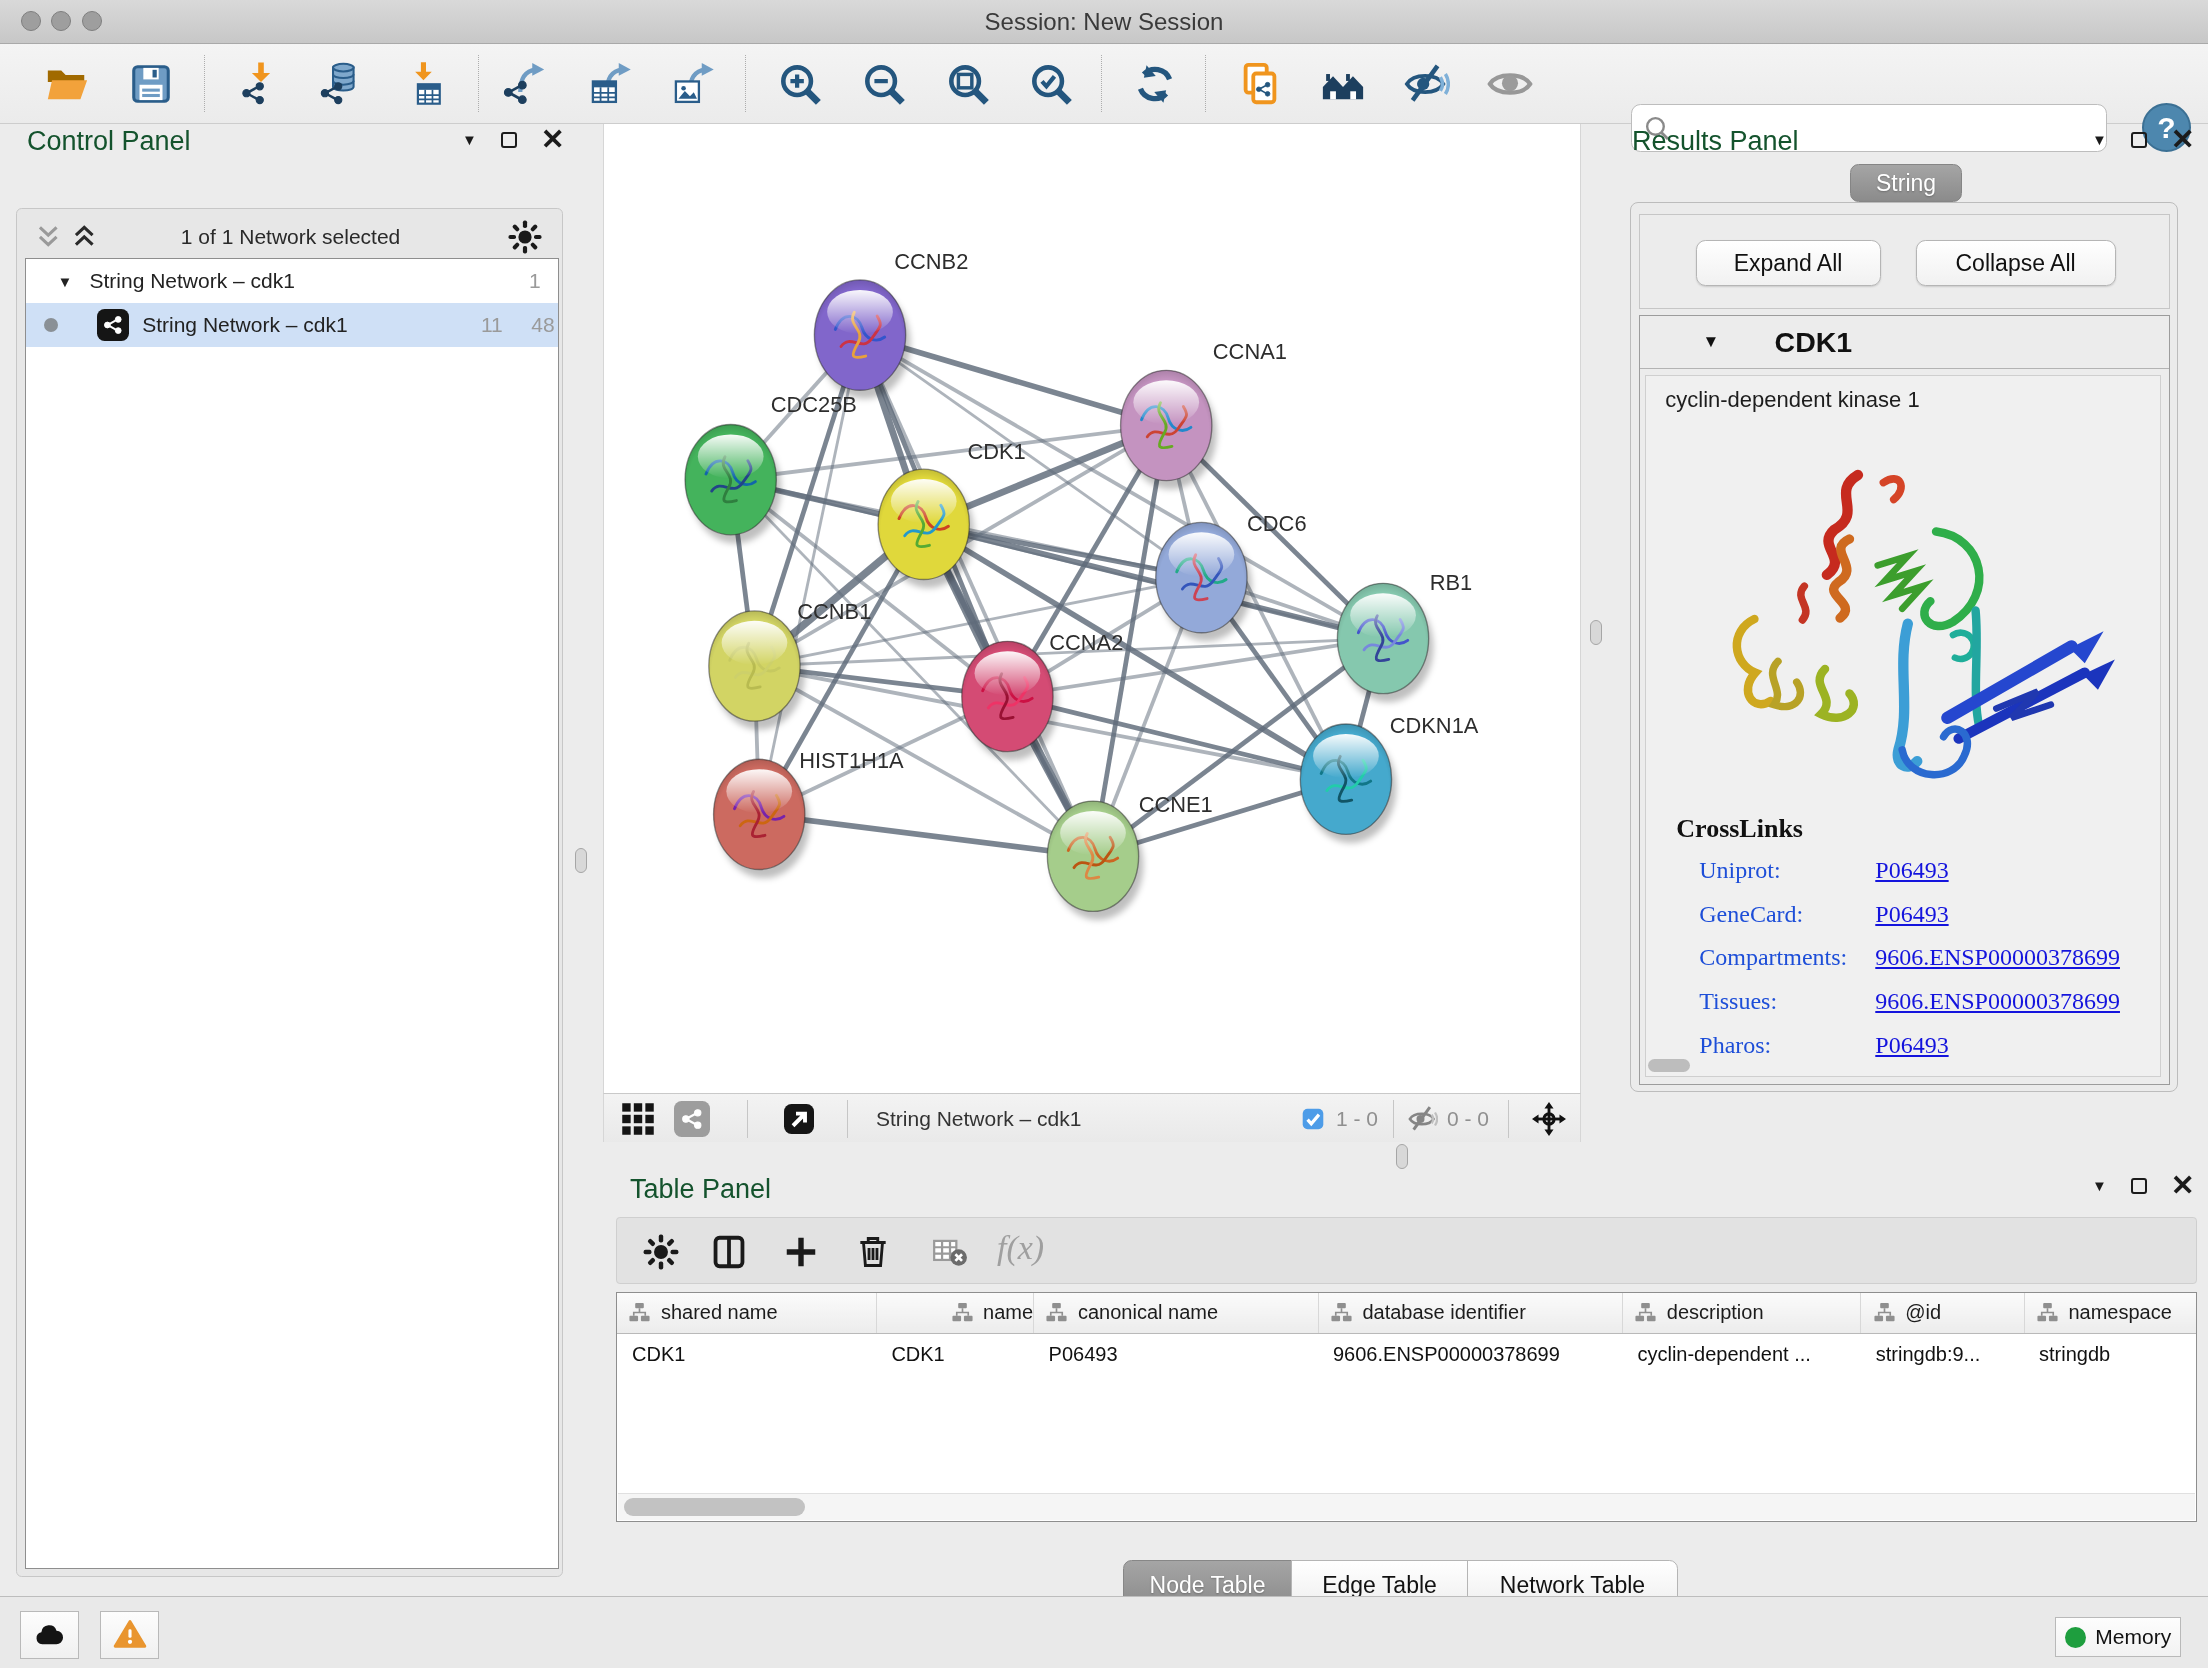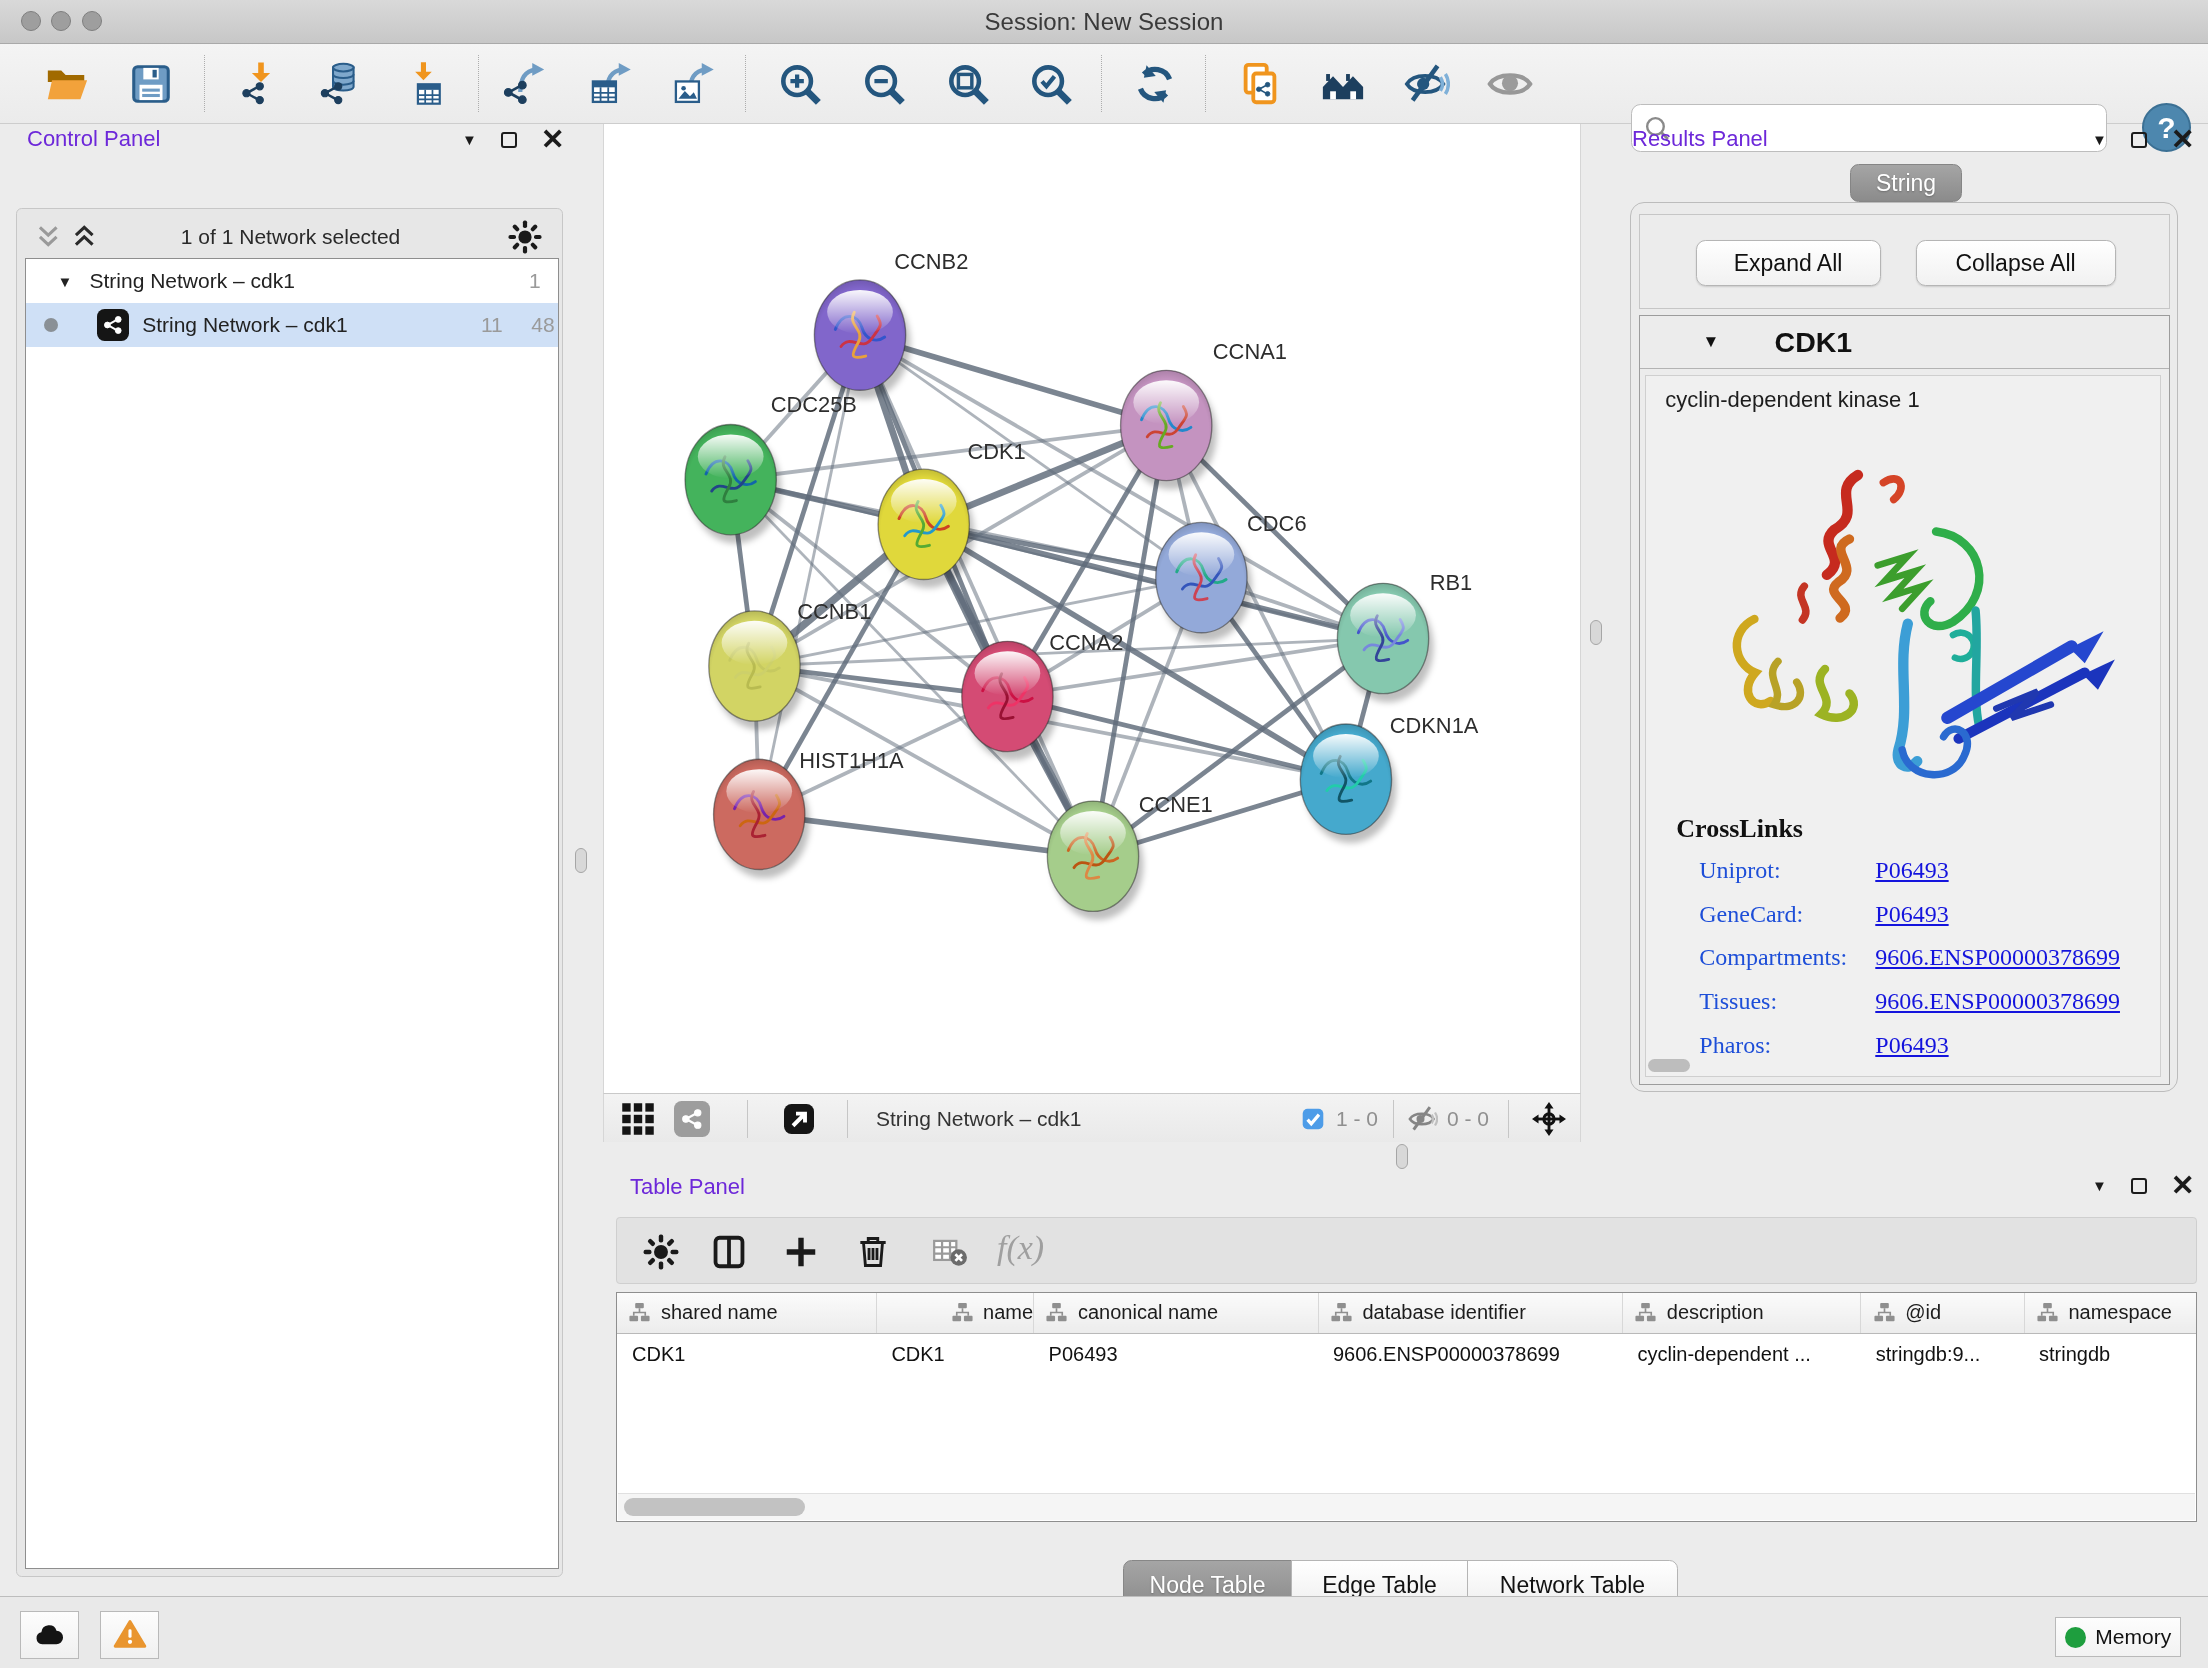--- a/index.html
+++ b/index.html
@@ -13,21 +13,21 @@
   
   .toolbar{left:0;top:44px;width:2208px;height:80px;background:linear-gradient(#f4f4f4,#ebebeb);border-bottom:1px solid #cdcdcd}
   .tbtn{position:absolute;top:15px;width:49px;height:49px;display:flex;align-items:center;justify-content:center}
   .tbtn svg{width:46px;height:46px}
   .tsep{position:absolute;top:11.4px;height:57px;border-left:1.9px dotted #adadad}
   .search{position:absolute;left:1631px;top:60px;width:476px;height:48px;background:#fff;border:1.9px solid #bdbdbd;border-radius:9.5px;display:flex;align-items:center;padding:0 11.4px}
   .search svg{width:28.5px;height:28.5px;flex:0 0 auto}
   .search input{border:none;outline:none;flex:1;font-size:21px;font-family:inherit;background:transparent;margin-left:7.6px}
   .helpbtn{position:absolute;left:2142px;top:59px;width:49px;height:49px;border-radius:50%;background:#4d87ae;border:2.9px solid #3b7094;color:#fff;font-size:30px;font-weight:bold;display:flex;align-items:center;justify-content:center}
   
-  .ph-title{position:absolute;font-size:22px;color:#6d28d9}
+  .ph-title{position:absolute;font-size:27px;color:#14532d}
   .panelctl{position:absolute;display:flex;gap:24px;align-items:center;color:#1b1b1b}
   .pc-tri{font-size:15px}
   .pc-box{width:16px;height:16px;border:2.9px solid #1b1b1b;border-radius:2.9px}
   .pc-x{font-size:28.5px;font-weight:bold;line-height:17px}
   .seg{height:40px;line-height:38px;padding:0 23px;background:linear-gradient(#ffffff,#efefef);border:1px solid #b5b5b5;font-size:21px;color:#111;margin-left:-1px;text-align:center}
   .seg.first{border-radius:8.6px 0 0 8.6px}
   .seg.last{border-radius:0 8.6px 8.6px 0}
   .seg.sel{background:linear-gradient(#a5a5a5,#8b8b8b);color:#fff;border-color:#878787;text-shadow:0 1px 1.9px rgba(0,0,0,.25)}
   .knob{position:absolute;width:12.4px;height:25px;background:#d8d8d8;border:1px solid #a6a6a6;border-radius:6.7px}
   
@@ -40,21 +40,21 @@
   .cp-row.sel{background:#cfe0f6}
   
   .canvas{left:603px;top:124px;width:978px;height:969px;background:#fff;border-left:1px solid #d6d6d6;border-right:1px solid #d6d6d6}
   .node-label{font-family:"Liberation Sans",sans-serif;font-size:23px;fill:#2d2d2d}
   .netbar{left:603px;top:1093px;width:978px;height:49px;background:linear-gradient(#f3f3f3,#e9e9e9);border-top:1px solid #c9c9c9;border-left:1px solid #d6d6d6;border-right:1px solid #d6d6d6}
   .netbar .nb{position:absolute;top:5.7px;height:38px;display:flex;align-items:center}
   .nbsep{position:absolute;top:5.7px;height:38px;border-left:1px solid #c6c6c6}
   .nb-title{font-size:21px;color:#333}
   .nb-gray{font-size:21px;color:#8f8f8f}
   
-  .rp-box{left:1630px;top:202px;width:548px;height:890px;background:#ebebeb;border:1px solid #bcbcbc;border-radius:14px}
+  .rp-box{left:1630px;top:202px;width:548px;height:890px;background:#ebebeb;border:1px solid #bcbcbc;border-radius:8px}
   .badge{position:absolute;height:38px;line-height:36px;padding:0 25px;background:linear-gradient(#a5a5a5,#8b8b8b);border:1px solid #858585;border-radius:8.6px;color:#fff;font-size:23px;text-shadow:0 1px 1.9px rgba(0,0,0,.25)}
   .rp-expandbox{position:absolute;left:7.6px;top:11.4px;width:531px;height:95px;border:1.9px solid #c6c6c6;background:#ececec}
   .wbtn{position:absolute;height:46px;background:linear-gradient(#ffffff,#f1f1f1);border:1px solid #b5b5b5;border-radius:9.5px;font-size:23px;color:#111;display:flex;align-items:center;justify-content:center;box-shadow:0 1px 1.9px rgba(0,0,0,.15)}
   .gene-box{position:absolute;left:7.6px;top:112px;width:531px;height:770px;border:1.9px solid #9c9c9c;background:#ececec}
   .gene-head{position:relative;height:53px;border-bottom:1px solid #b3b3b3;display:flex;align-items:center}
   .gene-head .tri{position:absolute;left:63px;font-size:17px;color:#111}
   .gene-head .sym{position:absolute;left:135px;font-size:28.5px;font-weight:bold;color:#111}
   .gene-body{position:absolute;left:5.7px;top:59px;width:516px;height:702px;background:#f0f0f0;border:1px solid #cfcfcf;overflow:hidden}
   .gene-desc{position:absolute;left:19px;top:11.4px;font-size:22px;color:#1d1d1d}
   .xl{font-family:"Liberation Serif",serif}

